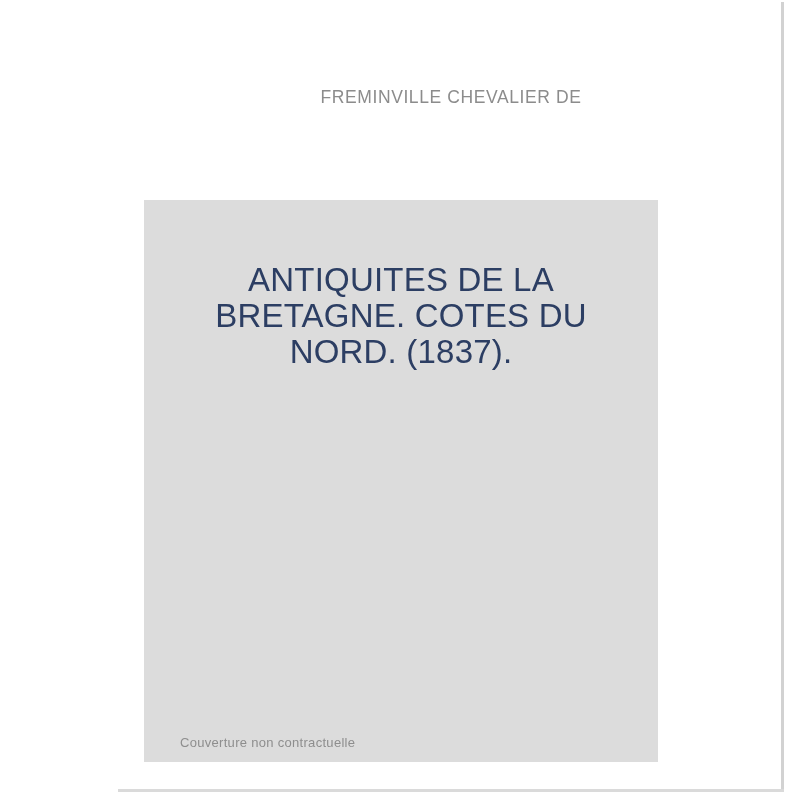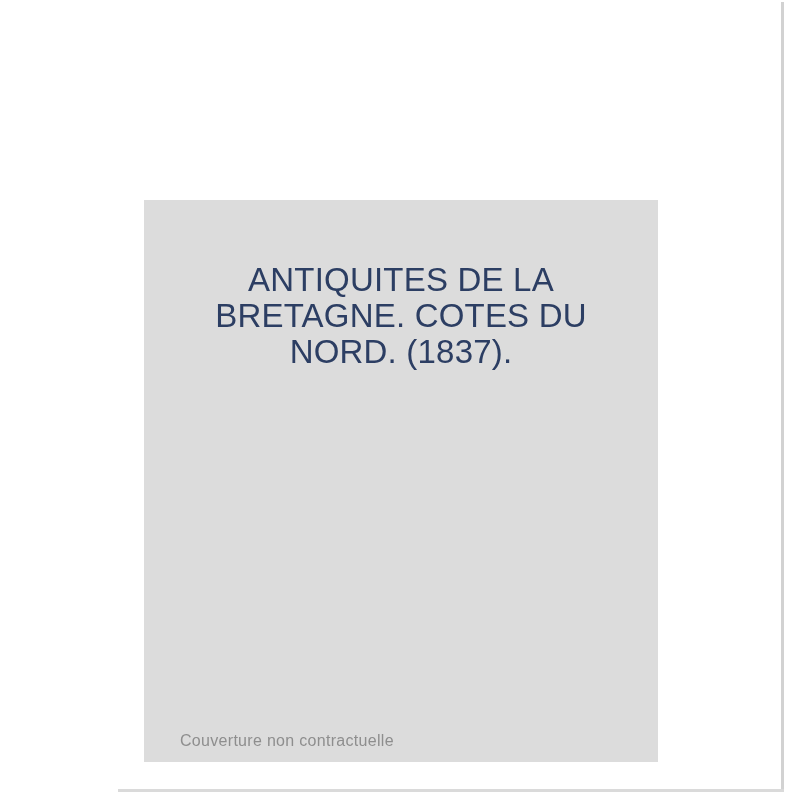--- a/index.html
+++ b/index.html
@@ -85,32 +85,33 @@
     font-size: 33px;
     line-height: 36px;
     letter-spacing: 0.2px;
   }
 
   #disclaimer {
     position: absolute;
     left: 36px;
     bottom: 12px;
     color: #8e8e8e;
-    font-size: 16px;
+    font-size: 13px;
     letter-spacing: 0.3px;
     text-align: center;
   }
 </style>
 </head>
 <body>
 
 <div id="page">
 
   <div id="cover">
 
+    <div id="author">FREMINVILLE CHEVALIER DE</div>
 
     <div id="title-panel">
 
       <div id="title">ANTIQUITES DE LA BRETAGNE. COTES DU NORD. (1837).</div>
 
       <div id="disclaimer">Couverture non contractuelle</div>
 
     </div>
 
   </div>

